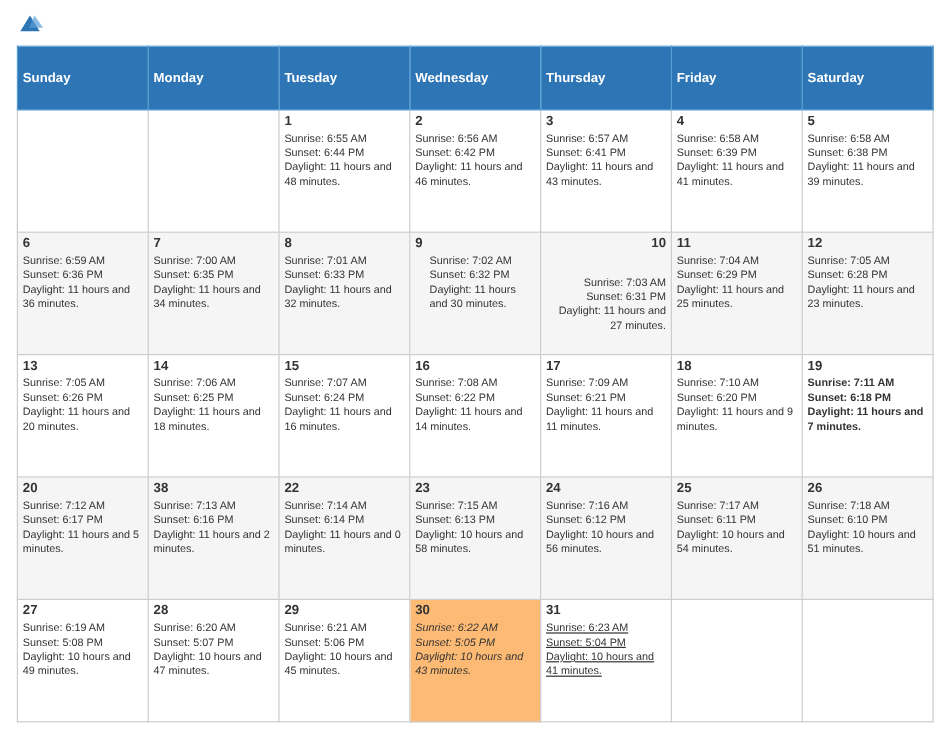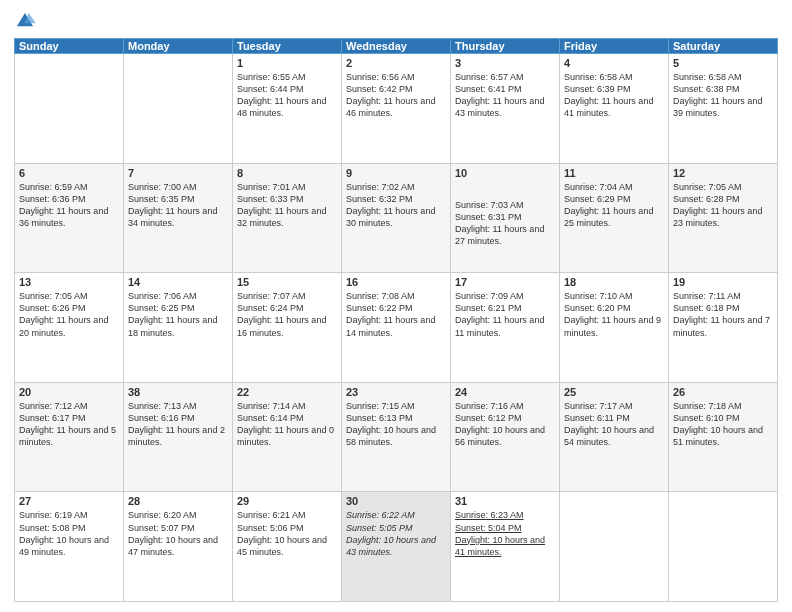--- a/index.html
+++ b/index.html
@@ -59,21 +59,21 @@
       border: 1px solid #ccc;
       border-collapse: collapse;
       width: 100%;
       table-layout: fixed;
     }
     .calendar th {
       background-color: #2e75b6;
       color: #fff;
       font-size: 11px;
       font-weight: bold;
-      padding: 1px 4px;
+      padding: 20px 4px;
       border: 1px solid #5a9fd4;
       text-align: left;
     }
     .calendar td {
       border: 1px solid #ccc;
       vertical-align: top;
       padding: 3px 4px;
       font-size: 9.5px;
       color: #333;
       background: #fff;
@@ -182,25 +182,25 @@
 Daylight: 11 hours and 34 minutes.</div>
           </td>
           <td style="background: rgb(245, 245, 245);">
             <span class="day-num">8</span>
             <div class="day-info" style="white-space: pre-line;">Sunrise: 7:01 AM
 Sunset: 6:33 PM
 Daylight: 11 hours and 32 minutes.</div>
           </td>
           <td style="background: rgb(245, 245, 245);">
             <span class="day-num">9</span>
-            <div class="day-info" style="white-space: pre-line;">Sunrise: 7:02 AM
+            <div class="day-info" style="white-space: pre-line; margin-left: 12px;">Sunrise: 7:02 AM
 Sunset: 6:32 PM
 Daylight: 11 hours and 30 minutes.</div>
           </td>
-          <td style="background: rgb(245, 245, 245);">
+          <td style="background: rgb(245, 245, 245); text-align: right;">
             <span class="day-num">10</span>
             <div class="day-info" style="white-space: pre-line; margin-top: 20px;">Sunrise: 7:03 AM
 Sunset: 6:31 PM
 Daylight: 11 hours and 27 minutes.</div>
           </td>
           <td style="background: rgb(245, 245, 245);">
             <span class="day-num">11</span>
             <div class="day-info" style="white-space: pre-line;">Sunrise: 7:04 AM
 Sunset: 6:29 PM
 Daylight: 11 hours and 25 minutes.</div>
@@ -244,21 +244,21 @@
 Daylight: 11 hours and 11 minutes.</div>
           </td>
           <td style="background: rgb(255, 255, 255);">
             <span class="day-num">18</span>
             <div class="day-info" style="white-space: pre-line;">Sunrise: 7:10 AM
 Sunset: 6:20 PM
 Daylight: 11 hours and 9 minutes.</div>
           </td>
           <td style="background: rgb(255, 255, 255);">
             <span class="day-num">19</span>
-            <div class="day-info" style="white-space: pre-line;">Sunrise: 7:11 AM
+            <div class="day-info" style="white-space: pre-line; font-weight: bold;">Sunrise: 7:11 AM
 Sunset: 6:18 PM
 Daylight: 11 hours and 7 minutes.</div>
           </td>
         </tr>
         <tr>
           <td style="background: rgb(245, 245, 245);">
             <span class="day-num">20</span>
             <div class="day-info" style="white-space: pre-line;">Sunrise: 7:12 AM
 Sunset: 6:17 PM
 Daylight: 11 hours and 5 minutes.</div>
@@ -312,21 +312,21 @@
             <div class="day-info" style="white-space: pre-line;">Sunrise: 6:20 AM
 Sunset: 5:07 PM
 Daylight: 10 hours and 47 minutes.</div>
           </td>
           <td style="background: rgb(255, 255, 255);">
             <span class="day-num">29</span>
             <div class="day-info" style="white-space: pre-line;">Sunrise: 6:21 AM
 Sunset: 5:06 PM
 Daylight: 10 hours and 45 minutes.</div>
           </td>
-          <td style="background: #e5e5e5;">
+          <td style="background: #fdba74;">
             <span class="day-num">30</span>
             <div class="day-info" style="white-space: pre-line; font-style: italic;">Sunrise: 6:22 AM
 Sunset: 5:05 PM
 Daylight: 10 hours and 43 minutes.</div>
           </td>
           <td style="background: rgb(255, 255, 255);">
             <span class="day-num">31</span>
             <div class="day-info" style="white-space: pre-line; text-decoration: underline;">Sunrise: 6:23 AM
 Sunset: 5:04 PM
 Daylight: 10 hours and 41 minutes.</div>

